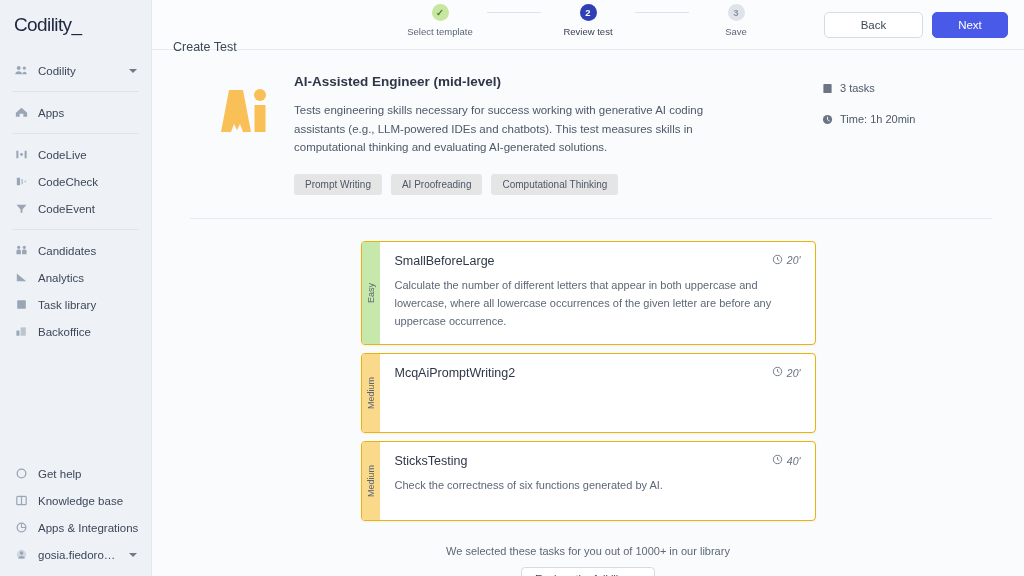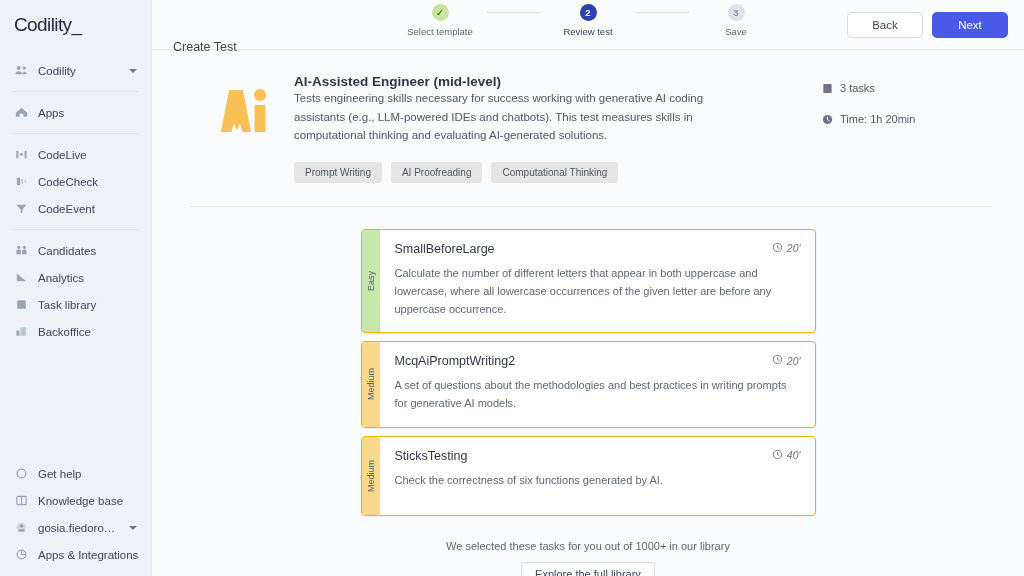--- a/index.html
+++ b/index.html
@@ -76,37 +76,37 @@
   .step-bubble.active + .step-label { color: #39435a; }
   .step-line { width: 54px; height: 1px; background: #dde2e9; margin-top: 8px; }
 
   .top-actions { margin-left: auto; display: flex; gap: 9px; align-items: center; }
   .btn {
     font-family: "Liberation Sans", sans-serif;
     font-size: 11.5px; border-radius: 5px; cursor: pointer;
     display: flex; align-items: center; justify-content: center;
   }
   .btn-back {
-    width: 76px; height: 26px; background: #fff;
+    width: 99px; height: 26px; background: #fff;
     border: 1px solid #d7dce4; color: #3c4758;
   }
   .btn-next {
     width: 76px; height: 26px; background: #4a5ae8;
     border: 1px solid #4a5ae8; color: #fff;
   }
 
   .content { flex: 1 1 auto; overflow: hidden; background: #fafbfc; }
 
   
   .test-header { display: flex; padding: 24px 32px 0 38px; }
   .test-logo { width: 96px; flex: 0 0 96px; display: flex; justify-content: center;
                padding-top: 6px; }
   .ai-glyph { width: 62px; height: 62px; }
   .test-body { flex: 1 1 auto; min-width: 0; padding-left: 8px; }
-  .test-title { font-size: 13.5px; color: #2d3748; }
+  .test-title { font-size: 13.5px; color: #2d3748; margin-bottom: 12px; }
   .test-desc { font-size: 11.5px; line-height: 1.62; color: #4d5869; max-width: 452px; }
   .tags { display: flex; gap: 9px; margin-top: 17px; }
   .tag {
     background: #e5e5e5; border-radius: 3px;
     font-size: 10px; color: #4d5869;
     padding: 5px 11px; white-space: nowrap;
   }
   .test-meta { width: 170px; flex: 0 0 170px; padding-top: 8px; }
   .meta-row { display: flex; align-items: center; gap: 7px; margin-bottom: 19px; }
   .meta-ico { width: 11px; height: 11px; color: #6b7586; display: flex;
@@ -275,37 +275,37 @@
         <span class="sb-ico">
           <svg width="15" height="15" viewBox="0 0 16 16" fill="none" stroke="currentColor" stroke-width="1.3">
             <rect x="3" y="3.6" width="10" height="8.8" rx="1"></rect>
               <path d="M8 3.8v8.4"></path>
           </svg>
         </span>
         <span class="sb-label">Knowledge base</span>
       </div>
       <div class="sb-item">
         <span class="sb-ico">
+          <svg width="15" height="15" viewBox="0 0 16 16" fill="none" stroke="currentColor" stroke-width="1.4">
+            <circle cx="8" cy="8" r="4.6"></circle>
+              <path d="M8 3.6V8h4.4" stroke-width="1.2"></path>
+          </svg>
+        </span>
+        <span class="sb-label">Apps &amp; Integrations</span>
+      </div>
+      <div class="sb-item">
+        <span class="sb-ico">
           <svg width="15" height="15" viewBox="0 0 16 16" fill="currentColor">
             <circle cx="8" cy="8" r="5" opacity=".35"></circle>
             <circle cx="8" cy="6.5" r="1.9"></circle>
               <path d="M4.4 12.2c.4-1.8 1.9-2.6 3.6-2.6s3.2.8 3.6 2.6z"></path>
           </svg>
         </span>
         <span class="sb-label">gosia.fiedoro…</span>
         <span class="caret"></span>
-      </div>
-      <div class="sb-item">
-        <span class="sb-ico">
-          <svg width="15" height="15" viewBox="0 0 16 16" fill="none" stroke="currentColor" stroke-width="1.4">
-            <circle cx="8" cy="8" r="4.6"></circle>
-              <path d="M8 3.6V8h4.4" stroke-width="1.2"></path>
-          </svg>
-        </span>
-        <span class="sb-label">Apps &amp; Integrations</span>
       </div>
     </div>
   </nav>
 
   <div class="main">
 
     <header class="topbar">
       <div class="page-title">Create Test</div>
 
       <div class="stepper">
@@ -408,21 +408,20 @@
               <div class="card-time">
                 <span>
                   <svg width="11" height="11" viewBox="0 0 12 12" fill="none" stroke="currentColor" stroke-width="1">
                     <circle cx="6" cy="6" r="4.6"></circle>
                       <path d="M6 3.4V6l1.9 1.1"></path>
                   </svg>
                 </span>
                 <span>20'</span>
               </div>
             </div>
-            <div class="card-desc">A set of questions about the methodologies and best practices in writing prompts for generative AI models.</div>
           </div>
         </article>
 
         <article class="card">
           <div class="card-strip strip-medium">
             <span>Medium</span>
           </div>
           <div class="card-body">
             <div class="card-top">
               <div class="card-name">SticksTesting</div>

